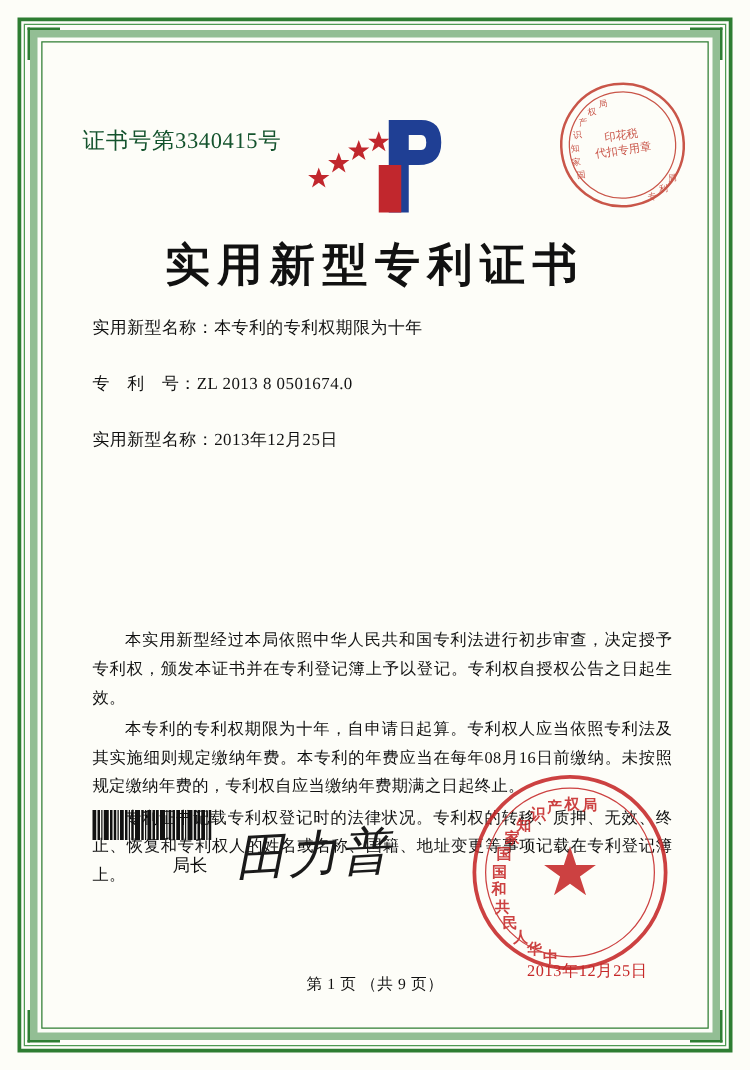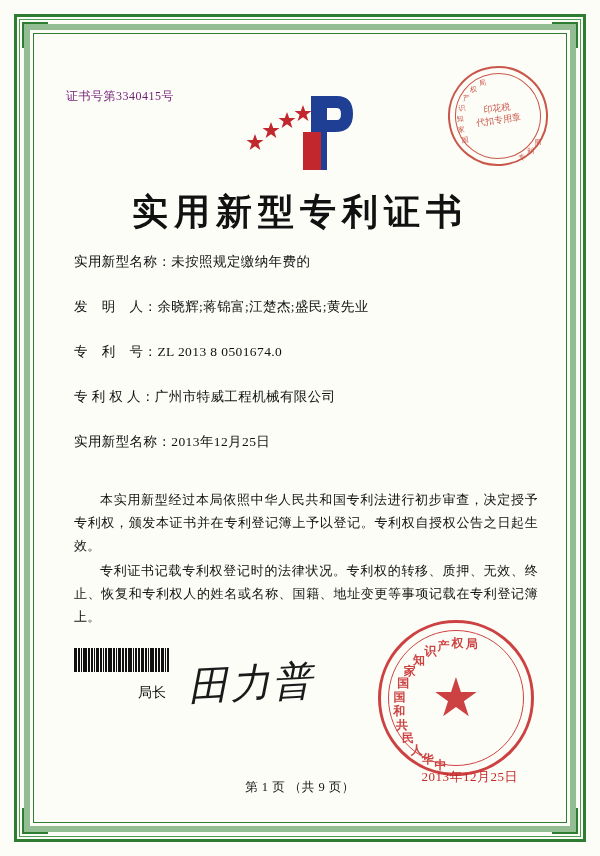--- a/index.html
+++ b/index.html
@@ -77,23 +77,23 @@
     position: absolute;
     left: 48px;
     top: 48px;
     right: 48px;
     bottom: 48px;
   }
 
   .cert-number {
     position: absolute;
     left: 18px;
-    top: 40px;
-    font-size: 12px;
-    color: #701a75;
+    top: 52px;
+    font-size: 18px;
+    color: #14532d;
     letter-spacing: 0.5px;
   }
 
   
   .logo {
     position: absolute;
     left: 50%;
     top: 40px;
     transform: translateX(-50%);
     width: 118px;
@@ -177,21 +177,21 @@
     text-align: center;
   }
   .field-value {
     display: inline-block;
   }
 
   .paragraphs {
     position: absolute;
     left: 26px;
     right: 14px;
-    top: 440px;
+    top: 452px;
     font-size: 13px;
     line-height: 23px;
     color: #111;
     text-align: justify;
     letter-spacing: 0.3px;
   }
   .paragraphs p {
     margin: 0 0 2px 0;
     text-indent: 26px;
   }
@@ -345,38 +345,33 @@
       <div class="center-lines">
         <div>印花税</div>
         <div>代扣专用章</div>
       </div>
     </div>
 
     <div class="title">实用新型专利证书</div>
 
     <div class="fields">
       <div class="field-row">
-        <span class="field-label">实用新型名称：</span><span class="field-value">未按照规定缴纳年费的</span>
-      </div>
-      <div class="field-row">
-        <span class="field-label">发　明　人：</span><span class="field-value">余晓辉;蒋锦富;江楚杰;盛民;黄先业</span>
+        <span class="field-label">实用新型名称：</span><span class="field-value">本专利的专利权期限为十年</span>
       </div>
       <div class="field-row">
         <span class="field-label">专　利　号：</span><span class="field-value">ZL 2013 8 0501674.0</span>
       </div>
       <div class="field-row">
-        <span class="field-label">专 利 权 人：</span><span class="field-value">广州市特威工程机械有限公司</span>
-      </div>
-      <div class="field-row">
         <span class="field-label">实用新型名称：</span><span class="field-value">2013年12月25日</span>
       </div>
     </div>
 
     <div class="paragraphs">
       <p>本实用新型经过本局依照中华人民共和国专利法进行初步审查，决定授予专利权，颁发本证书并在专利登记簿上予以登记。专利权自授权公告之日起生效。</p>
+      <p>本专利的专利权期限为十年，自申请日起算。专利权人应当依照专利法及其实施细则规定缴纳年费。本专利的年费应当在每年08月16日前缴纳。未按照规定缴纳年费的，专利权自应当缴纳年费期满之日起终止。</p>
       <p>专利证书记载专利权登记时的法律状况。专利权的转移、质押、无效、终止、恢复和专利权人的姓名或名称、国籍、地址变更等事项记载在专利登记簿上。</p>
     </div>
 
     <div class="barcode">
       <span style="width:3px"></span><span></span><span style="width:1px"></span><span style="width:4px"></span><span></span><span style="width:2px"></span><span style="width:1px"></span><span style="width:3px"></span><span></span><span style="width:1px"></span><span style="width:2px"></span><span style="width:4px"></span><span></span><span style="width:1px"></span><span style="width:3px"></span><span style="width:2px"></span><span></span><span style="width:4px"></span><span style="width:1px"></span><span></span><span style="width:2px"></span><span style="width:3px"></span><span></span><span style="width:1px"></span><span style="width:4px"></span><span></span><span style="width:2px"></span><span style="width:3px"></span><span style="width:1px"></span><span></span>
     </div>
 
     <div class="sig-row">局长</div>
     <div class="signature">田力普</div>
 

